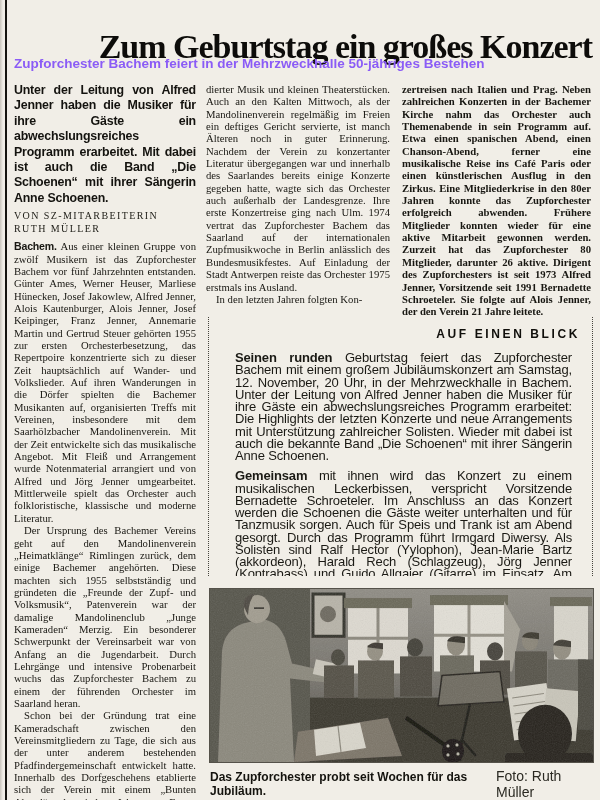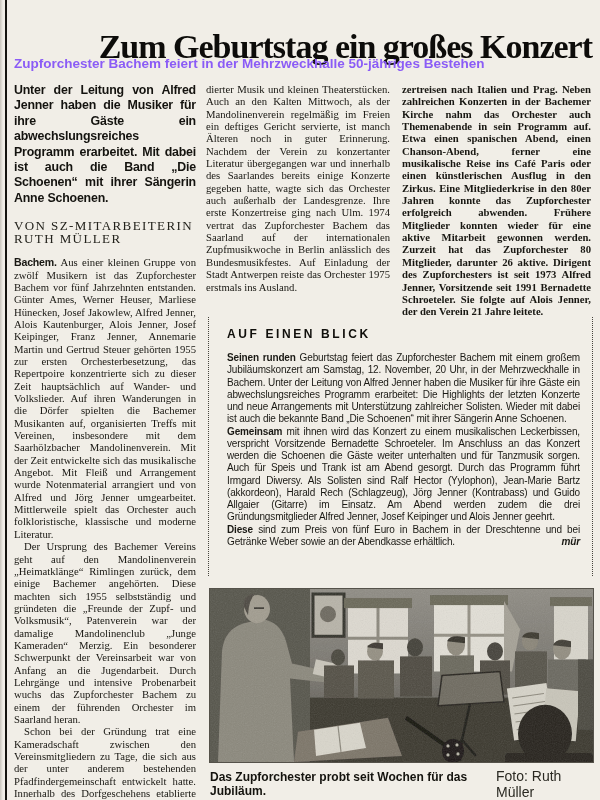--- a/index.html
+++ b/index.html
@@ -19,41 +19,41 @@
   .subhead{
     position:absolute;left:14px;top:56px;width:578px;text-align:left;
     font-family:"Liberation Sans", sans-serif;font-weight:700;font-size:13.5px;color:#8b5cf6;
   }
   .col{position:absolute;overflow:hidden;}
   .col1{left:14px;top:83px;width:182px;height:717px;}
   .col2{left:206px;top:83px;width:184px;height:240px;}
   .col3{left:402px;top:83px;width:189px;height:240px;font-weight:bold;}
   .intro{
     font-family:"Liberation Sans", sans-serif;font-weight:700;font-size:12.4px;line-height:15.4px;
-    letter-spacing:-0.2px;text-align:justify;margin:0 0 13px 0;color:#14130f;
+    letter-spacing:-0.2px;text-align:justify;margin:0 0 3px 0;color:#14130f;
   }
-  .byline{font-family:"Liberation Serif", serif;font-size:13px;letter-spacing:1.4px;line-height:13px;color:#23221c;margin:0 0 11px 0;}
+  .byline{font-family:"Liberation Serif", serif;font-size:10px;letter-spacing:1.4px;line-height:13px;color:#23221c;margin:0 0 5px 0;}
   .bodytext{
     font-size:10.7px;line-height:12.35px;text-align:justify;margin:0;color:#181712;
     font-family:"Liberation Serif", serif;
   }
   .bodytext.indent{text-indent:10px;}
   .lead-in{font-weight:700;font-family:"Liberation Sans", sans-serif;font-size:10.6px;letter-spacing:-0.2px;}
   .infobox{
     position:absolute;left:208px;top:317px;width:385px;height:259px;box-sizing:border-box;
     border-left:1px dotted #46443c;border-right:1px dotted #46443c;
     padding:10px 12px 0 18px;overflow:hidden;
   }
   .infobox-heading{
     font-family:"Liberation Sans", sans-serif;font-weight:700;font-size:12px;
-    letter-spacing:2.6px;color:#100f0b;margin:0 0 11px 0;
+    letter-spacing:2.6px;color:#100f0b;margin:0 0 11px 0;text-align:right;
   }
   .infobox p{
-    font-family:"Liberation Sans", sans-serif;font-size:10px;line-height:12.25px;
-    letter-spacing:-0.15px;text-align:justify;margin:0;color:#1a1914;
+    font-family:"Liberation Sans", sans-serif;font-size:13px;line-height:12.25px;
+    letter-spacing:-0.15px;text-align:justify;margin:8px;color:#1a1914;
   }
   .infobox p b{font-weight:700;}
   .sign{float:right;font-style:italic;font-weight:700;padding-left:8px;}
   .photo{
     position:absolute;left:210px;top:589px;width:383px;height:173px;
     outline:1px solid #55524a;background:#6e6b63;
   }
   .photo svg{display:block;width:100%;height:100%;}
   .caption-row{
     position:absolute;left:210px;top:768px;width:383px;
@@ -75,20 +75,21 @@
   <p class="intro">Unter der Leitung von Alfred Jenner haben die Musiker für ihre Gäste ein abwechslungsreiches Programm erarbeitet. Mit dabei ist auch die Band „Die Schoenen“ mit ihrer Sängerin Anne Schoenen.</p>
   <p class="byline"><span>VON SZ-MITARBEITERIN</span><br>
   <span>RUTH MÜLLER</span></p>
   <p class="bodytext"><span class="lead-in">Bachem.</span> <span>Aus einer kleinen Gruppe von zwölf Musikern ist das Zupforchester Bachem vor fünf Jahrzehnten entstanden. Günter Ames, Werner Heuser, Marliese Hünecken, Josef Jakowlew, Alfred Jenner, Alois Kautenburger, Alois Jenner, Josef Keipinger, Franz Jenner, Annemarie Martin und Gertrud Steuer gehörten 1955 zur ersten Orchesterbesetzung, das Repertpoire konzentrierte sich zu dieser Zeit hauptsächlich auf Wander- und Volkslieder. Auf ihren Wanderungen in die Dörfer spielten die Bachemer Musikanten auf, organisierten Treffs mit Vereinen, insbesondere mit dem Saarhölzbacher Mandolinenverein. Mit der Zeit entwickelte sich das musikalische Angebot. Mit Fleiß und Arrangement wurde Notenmaterial arrangiert und von Alfred und Jörg Jenner umgearbeitet. Mittlerweile spielt das Orchester auch folkloristische, klassische und moderne Literatur.</span></p>
   <p class="bodytext indent">Der Ursprung des Bachemer Vereins geht auf den Mandolinenverein „Heimatklänge“ Rimlingen zurück, dem einige Bachemer angehörten. Diese machten sich 1955 selbstständig und gründeten die „Freunde der Zupf- und Volksmusik“, Patenverein war der damalige Mandolinenclub „Junge Kameraden“ Merzig. Ein besonderer Schwerpunkt der Vereinsarbeit war von Anfang an die Jugendarbeit. Durch Lehrgänge und intensive Probenarbeit wuchs das Zupforchester Bachem zu einem der führenden Orchester im Saarland heran.</p>
   <p class="bodytext indent">Schon bei der Gründung trat eine Kameradschaft zwischen den Vereinsmitgliedern zu Tage, die sich aus der unter anderem bestehenden Pfadfindergemeinschaft entwickelt hatte. Innerhalb des Dorfgeschehens etablierte sich der Verein mit einem „Bunten Abend“, der jedes Jahr am Fetten Donnerstag angeboten wurde, mit einstu-</p>
 </div>
 
 <div class="col col2">
   <p class="bodytext">dierter Musik und kleinen Theaterstücken. Auch an den Kalten Mittwoch, als der Mandolinenverein regelmäßig im Freien ein deftiges Gericht servierte, ist manch Älteren noch in guter Erinnerung. Nachdem der Verein zu konzertanter Literatur übergegangen war und innerhalb des Saarlandes bereits einige Konzerte gegeben hatte, wagte sich das Orchester auch außerhalb der Landesgrenze. Ihre erste Konzertreise ging nach Ulm. 1974 vertrat das Zupforchester Bachem das Saarland auf der internationalen Zupfmusikwoche in Berlin anlässlich des Bundesmusikfestes. Auf Einladung der Stadt Antwerpen reiste das Orchester 1975 erstmals ins Ausland.</p>
+  <p class="bodytext indent">In den letzten Jahren folgten Kon-</p>
 </div>
 
 <div class="col col3">
   <p class="bodytext">zertreisen nach Italien und Prag. Neben zahlreichen Konzerten in der Bachemer Kirche nahm das Orchester auch Themenabende in sein Programm auf. Etwa einen spanischen Abend, einen Chanson-Abend, ferner eine musikalische Reise ins Café Paris oder einen künstlerischen Ausflug in den Zirkus. Eine Mitgliederkrise in den 80er Jahren konnte das Zupforchester erfolgreich abwenden. Frühere Mitglieder konnten wieder für eine aktive Mitarbeit gewonnen werden. Zurzeit hat das Zupforchester 80 Mitglieder, darunter 26 aktive. Dirigent des Zupforchesters ist seit 1973 Alfred Jenner, Vorsitzende seit 1991 Bernadette Schroeteler. Sie folgte auf Alois Jenner, der den Verein 21 Jahre leitete.</p>
 </div>
 
 <div class="infobox">
   <h2 class="infobox-heading">AUF EINEN BLICK</h2>
   <p><b>Seinen runden</b> <span>Geburtstag feiert das Zupforchester Bachem mit einem großem Jubiläumskonzert am Samstag, 12. November, 20 Uhr, in der Mehrzweckhalle in Bachem. Unter der Leitung von Alfred Jenner haben die Musiker für ihre Gäste ein abwechslungsreiches Programm erarbeitet: Die Highlights der letzten Konzerte und neue Arrangements mit Unterstützung zahlreicher Solisten. Wieder mit dabei ist auch die bekannte Band „Die Schoenen“ mit ihrer Sängerin Anne Schoenen.</span></p>
   <p><b>Gemeinsam</b> <span>mit ihnen wird das Konzert zu einem musikalischen Leckerbissen, verspricht Vorsitzende Bernadette Schroeteler. Im Anschluss an das Konzert werden die Schoenen die Gäste weiter unterhalten und für Tanzmusik sorgen. Auch für Speis und Trank ist am Abend gesorgt. Durch das Programm führt Irmgard Diwersy. Als Solisten sind Ralf Hector (Yylophon), Jean-Marie Bartz (akkordeon), Harald Rech (Schlagzeug), Jörg Jenner (Kontrabass) und Guido Allgaier (Gitarre) im Einsatz. Am Abend werden zudem die drei Gründungsmitglieder Alfred Jenner, Josef Keipinger und Alois Jenner geehrt.</span></p>

